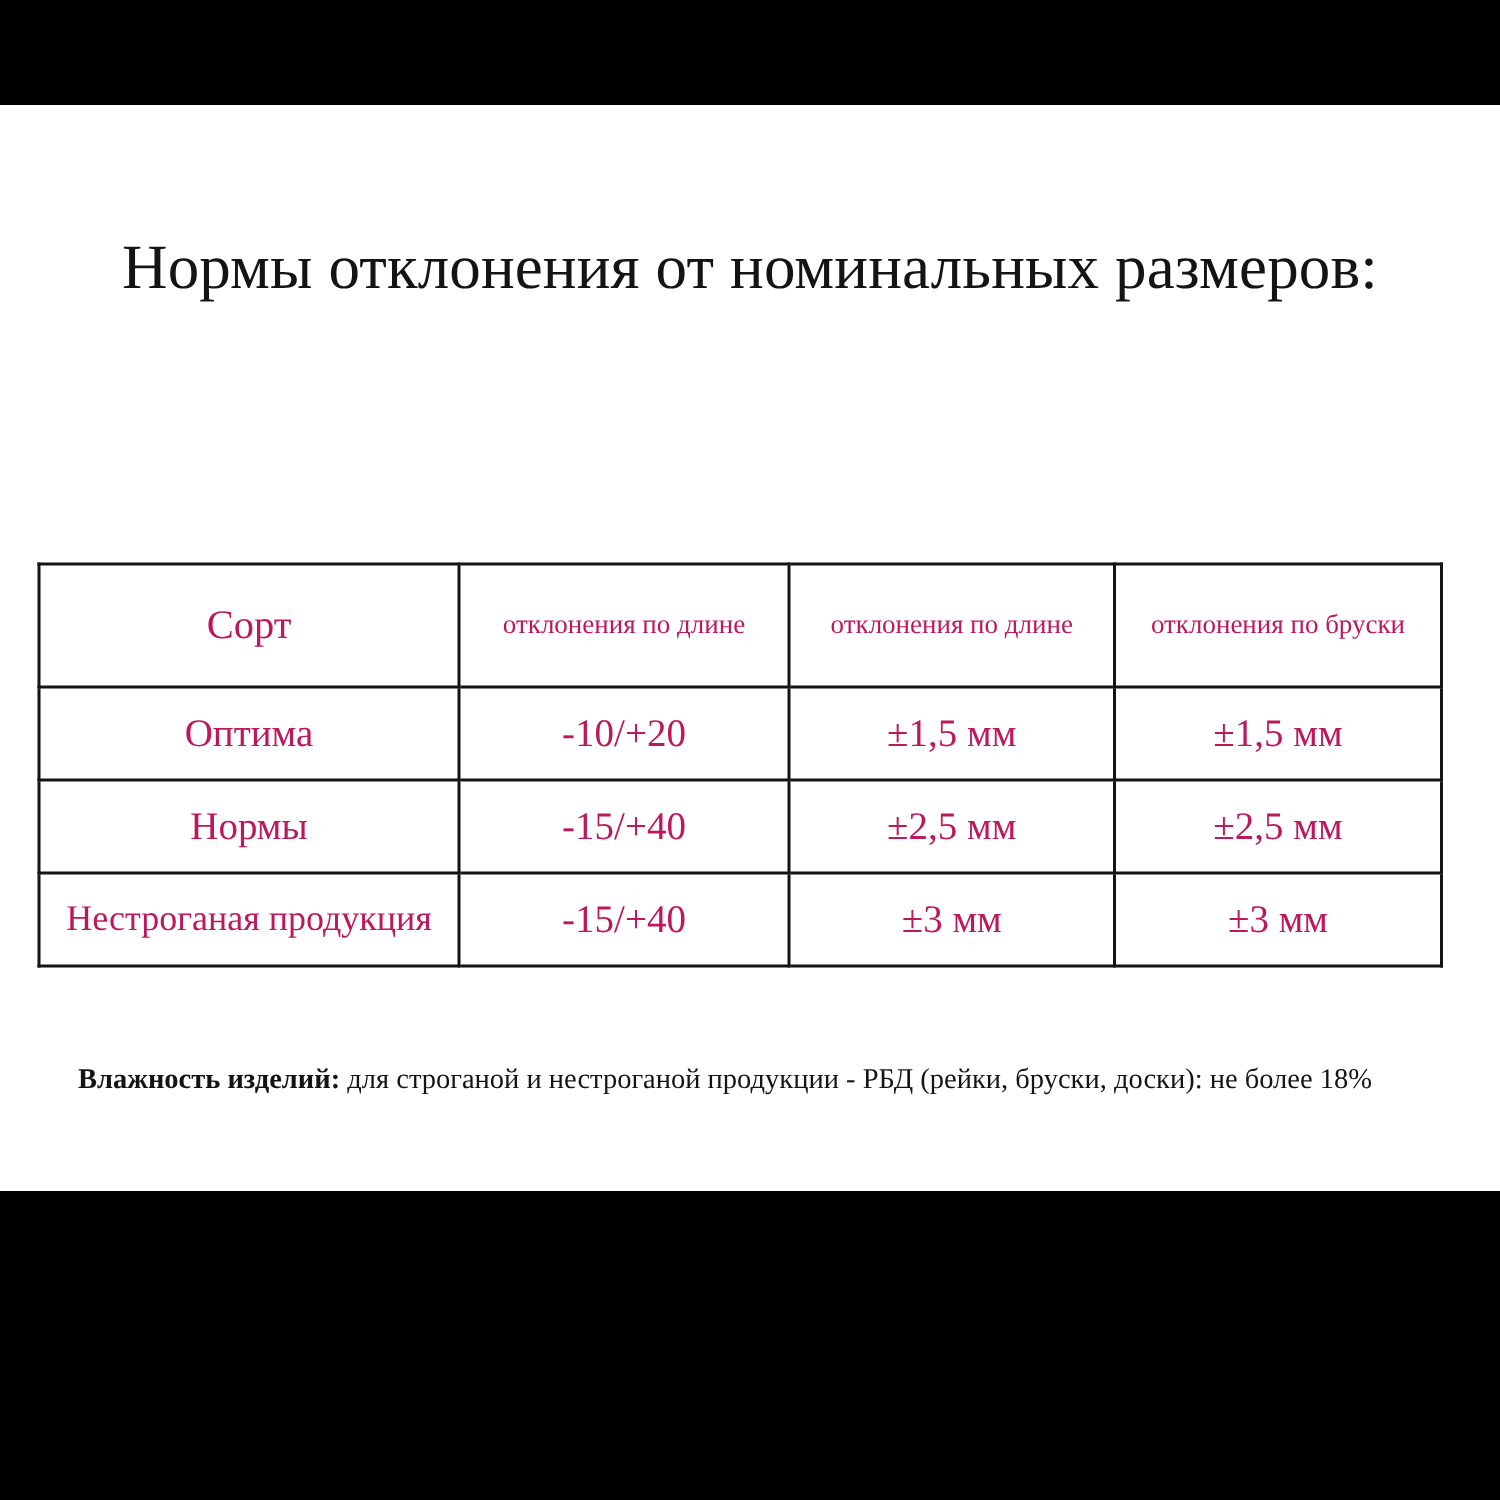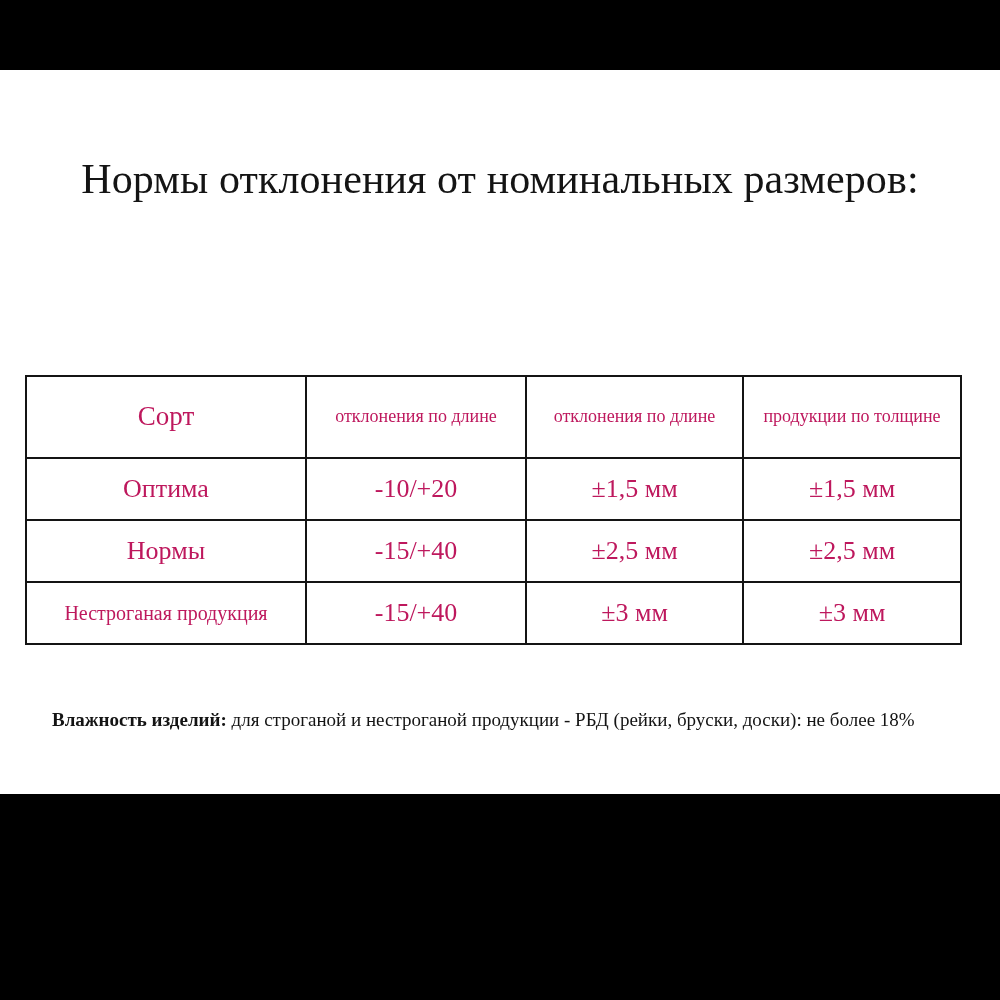--- a/index.html
+++ b/index.html
@@ -82,21 +82,21 @@
   }
   table.norms thead th.sort-head {
     font-size: 27px;
   }
   table.norms tbody td {
     height: 56px;
     font-size: 26px;
     border-radius: 29px;
   }
   table.norms tbody tr.row-rough td.label {
-    font-size: 20px;
+    font-size: 24px;
   }
 
   
   .footnote {
     position: absolute;
     left: 52px;
     top: 635px;
     width: 880px;
     font-size: 19px;
     line-height: 1.62;
@@ -121,21 +121,21 @@
           <col class="c1">
             <col class="c2">
             <col class="c3">
             <col class="c4">
         </colgroup>
         <thead>
           <tr>
             <th class="sort-head">Сорт</th>
             <th>отклонения по длине</th>
             <th>отклонения по длине</th>
-            <th>продукции по толщине</th>
+            <th>отклонения по бруски</th>
           </tr>
         </thead>
         <tbody>
           <tr class="row-optima">
             <td class="label">Оптима</td>
             <td>-10/+20</td>
             <td>±1,5 мм</td>
             <td>±1,5 мм</td>
           </tr>
           <tr class="row-norma">

